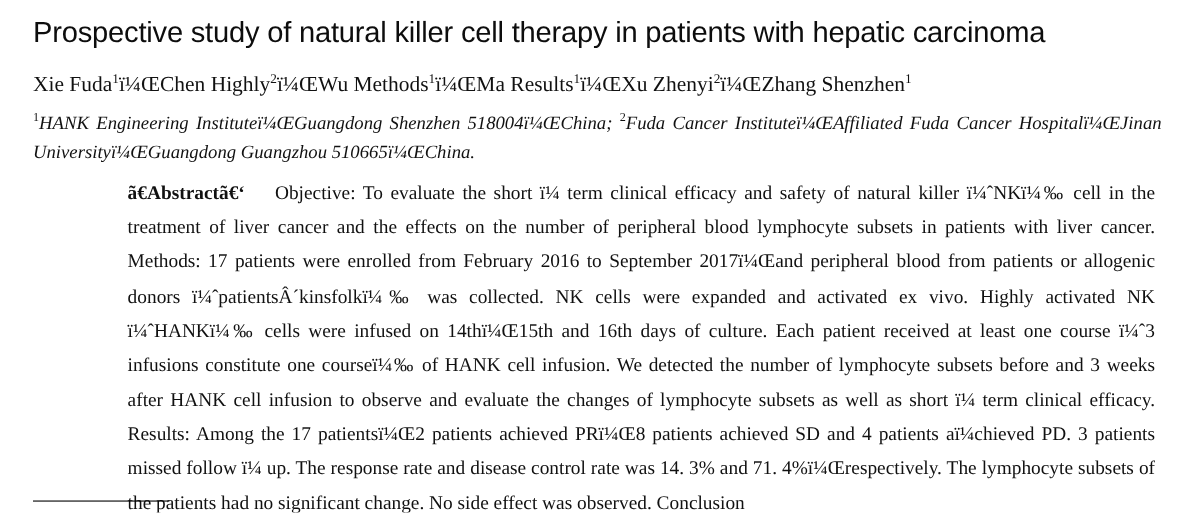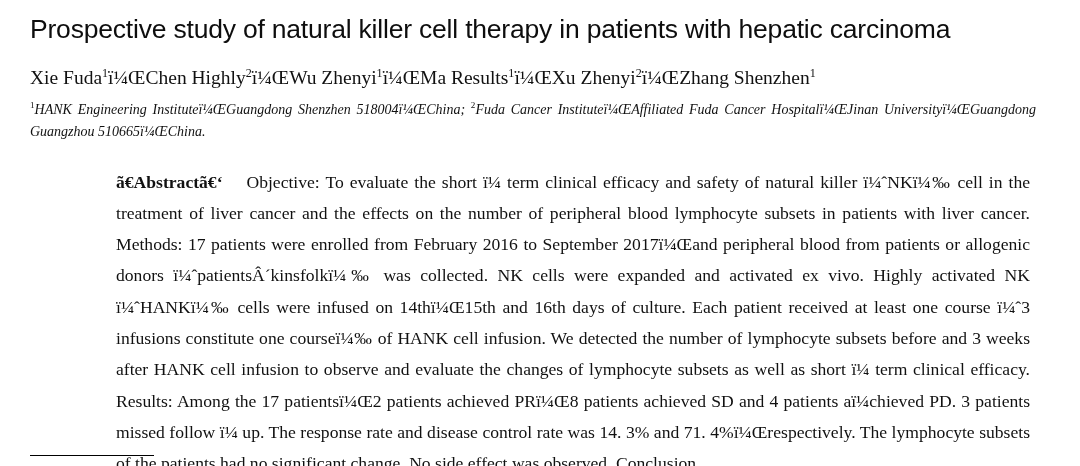--- a/index.html
+++ b/index.html
@@ -13,21 +13,21 @@
     font-family: "Liberation Serif", serif;
     color: #000000;
     overflow: hidden;
     position: relative;
   }
   .page {
     position: relative;
     width: 1080px;
     height: 466px;
     box-sizing: border-box;
-    padding: 8px 44px 0 30px;
+    padding: 8px 24px 0 30px;
   }
   .paper-title {
     font-family: "Liberation Sans", sans-serif;
     font-size: 26.5px;
     font-weight: 400;
     letter-spacing: -0.2px;
     line-height: 1.2;
     color: #0d0d0d;
     margin: 6px 0 20px 0;
     white-space: nowrap;
@@ -40,24 +40,24 @@
     color: #111;
   }
   .authors sup {
     font-size: 0.62em;
     vertical-align: super;
     line-height: 0;
   }
   .affiliations {
     font-family: "Liberation Serif", serif;
     font-style: italic;
-    font-size: 14px;
+    font-size: 17px;
     line-height: 1.55;
     color: #111;
-    margin-bottom: 24px;
+    margin-bottom: 8px;
     text-align: justify;
   }
   .affiliations sup {
     font-size: 0.65em;
     vertical-align: super;
     line-height: 0;
     font-style: normal;
   }
   .abstract-block {
     margin-left: 86px;
@@ -120,21 +120,21 @@
   }
 </style>
 </head>
 <body>
 
 <div class="page">
 
   <h1 class="paper-title">Prospective study of natural killer cell therapy in patients with hepatic carcinoma</h1>
 
   <div class="authors">
-    <span>Xie Fuda</span><sup>1</sup>ï¼Œ<span>Chen Highly</span><sup>2</sup>ï¼Œ<span>Wu Zhenyi</span><sup>1</sup>ï¼Œ<span>Ma Results</span><sup>1</sup>ï¼Œ<span>Xu Zhenyi</span><sup>2</sup>ï¼Œ<span>Zhang Shenzhen</span><sup>1</sup>
+    <span>Xie Fuda</span><sup>1</sup>ï¼Œ<span>Chen Highly</span><sup>2</sup>ï¼Œ<span>Wu Methods</span><sup>1</sup>ï¼Œ<span>Ma Results</span><sup>1</sup>ï¼Œ<span>Xu Zhenyi</span><sup>2</sup>ï¼Œ<span>Zhang Shenzhen</span><sup>1</sup>
   </div>
 
   <div class="affiliations">
     <sup>1</sup><span>HANK Engineering Instituteï¼ŒGuangdong Shenzhen 518004ï¼ŒChina;</span>
     <sup>2</sup><span>Fuda Cancer Instituteï¼ŒAffiliated Fuda Cancer Hospitalï¼ŒJinan University</span><span>ï¼ŒGuangdong Guangzhou 510665ï¼ŒChina.</span>
   </div>
 
   <div class="abstract-block">
     <span class="lead">ã€Abstractã€‘</span>&nbsp;&nbsp;&nbsp;&nbsp;<span class="label">Objective</span><span>: To evaluate the short ï¼ term clinical efficacy and safety of natural killer ï¼ˆNKï¼‰ cell in the treatment of liver cancer and the effects on the number of peripheral blood lymphocyte subsets in patients with liver cancer. </span><span class="label">Methods</span><span>: 17 patients were enrolled from February 2016 to September 2017ï¼Œand peripheral blood from patients or allogenic donors ï¼ˆpatientsÂ´kinsfolkï¼‰ was collected. NK cells were expanded and activated ex vivo. Highly activated NK ï¼ˆHANKï¼‰ cells were infused on 14thï¼Œ15th and 16th days of culture. Each patient received at least one course ï¼ˆ3 infusions constitute one courseï¼‰ of HANK cell infusion. We detected the number of lymphocyte subsets before and 3 weeks after HANK cell infusion to observe and evaluate the changes of lymphocyte subsets as well as short ï¼ term clinical efficacy. </span><span class="label">Results</span><span>: Among the 17 patientsï¼Œ2 patients achieved PRï¼Œ8 patients achieved SD and 4 patients aï¼chieved PD. 3 patients missed follow ï¼ up. The response rate and disease control rate was 14. 3% and 71. 4%ï¼Œrespectively. The lymphocyte subsets of the patients had no significant change. No side effect was observed. </span><span class="label">Conclusion</span>
   </div>

